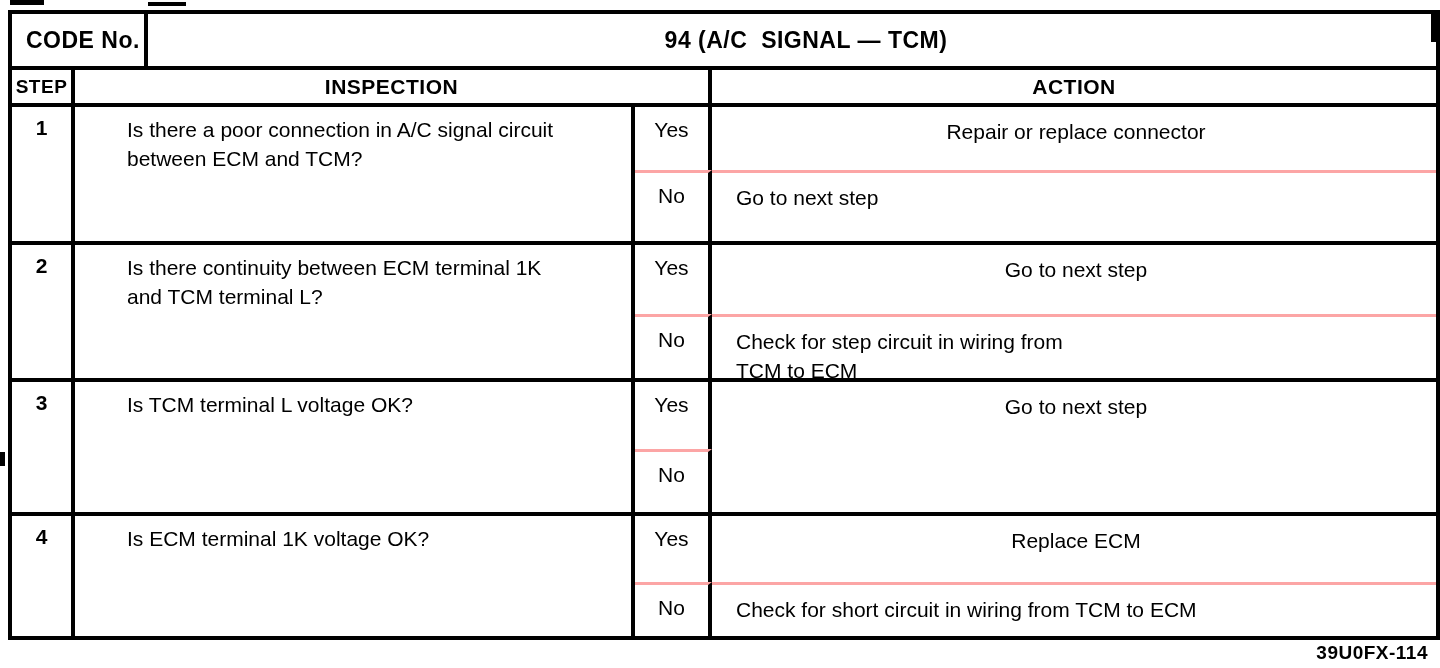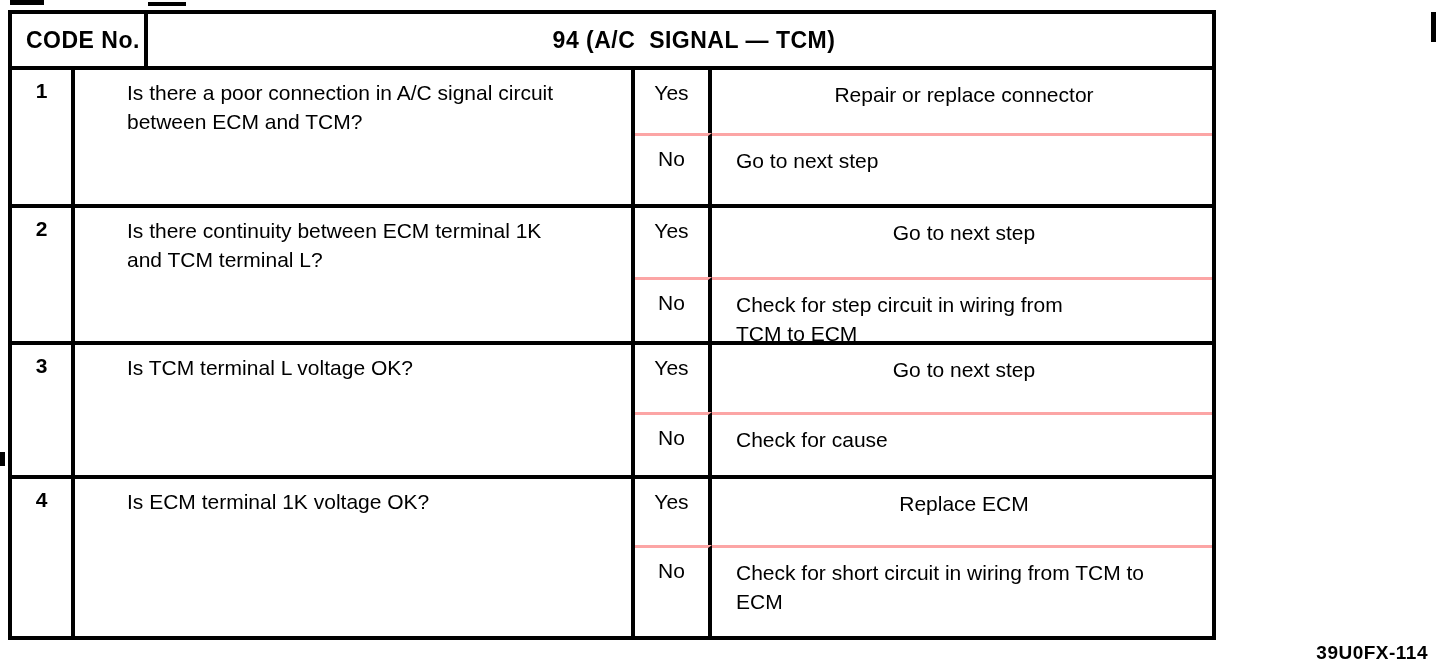--- a/index.html
+++ b/index.html
@@ -12,21 +12,21 @@
     font-family: "Liberation Sans", "DejaVu Sans", sans-serif;
     color: #000000;
     overflow: hidden;
   }
 
   
   .doc-table {
     position: absolute;
     left: 8px;
     top: 10px;
-    width: 1208px;
+    width: 1432px;
     height: 630px;
     border: 4px solid #000;
     display: flex;
     flex-direction: column;
     background: #fff;
   }
 
   
   .title-row {
     position: relative;
@@ -150,20 +150,25 @@
 
     <div class="title-row">
       <div class="code-cell">
         <span>CODE No.</span>
       </div>
       <div class="title-cell">
         <span class="title-text">94 (A/C  SIGNAL — TCM)</span>
       </div>
     </div>
 
+    <div class="head-row">
+      <div class="h-step">STEP</div>
+      <div class="h-insp">INSPECTION</div>
+      <div class="h-action">ACTION</div>
+    </div>
 
     <div class="body-rows">
 
       <div class="row r1">
         <div class="c-step">1</div>
         <div class="c-insp">Is there a poor connection in A/C signal circuit
 between ECM and TCM?</div>
         <div class="c-ans ans-yes">Yes</div>
         <div class="c-act act-yes">Repair or replace connector</div>
         <div class="c-ans ans-no">No</div>
@@ -180,21 +185,20 @@
         <div class="c-act act-no">Check for step circuit in wiring from
 TCM to ECM</div>
       </div>
 
       <div class="row r3">
         <div class="c-step">3</div>
         <div class="c-insp">Is TCM terminal L voltage OK?</div>
         <div class="c-ans ans-yes">Yes</div>
         <div class="c-act act-yes">Go to next step</div>
         <div class="c-ans ans-no">No</div>
-        <div class="c-act act-no">Check for cause</div>
       </div>
 
       <div class="row r4">
         <div class="c-step">4</div>
         <div class="c-insp">Is ECM terminal 1K voltage OK?</div>
         <div class="c-ans ans-yes">Yes</div>
         <div class="c-act act-yes">Replace ECM</div>
         <div class="c-ans ans-no">No</div>
         <div class="c-act act-no">Check for short circuit in wiring from TCM to ECM</div>
       </div>

